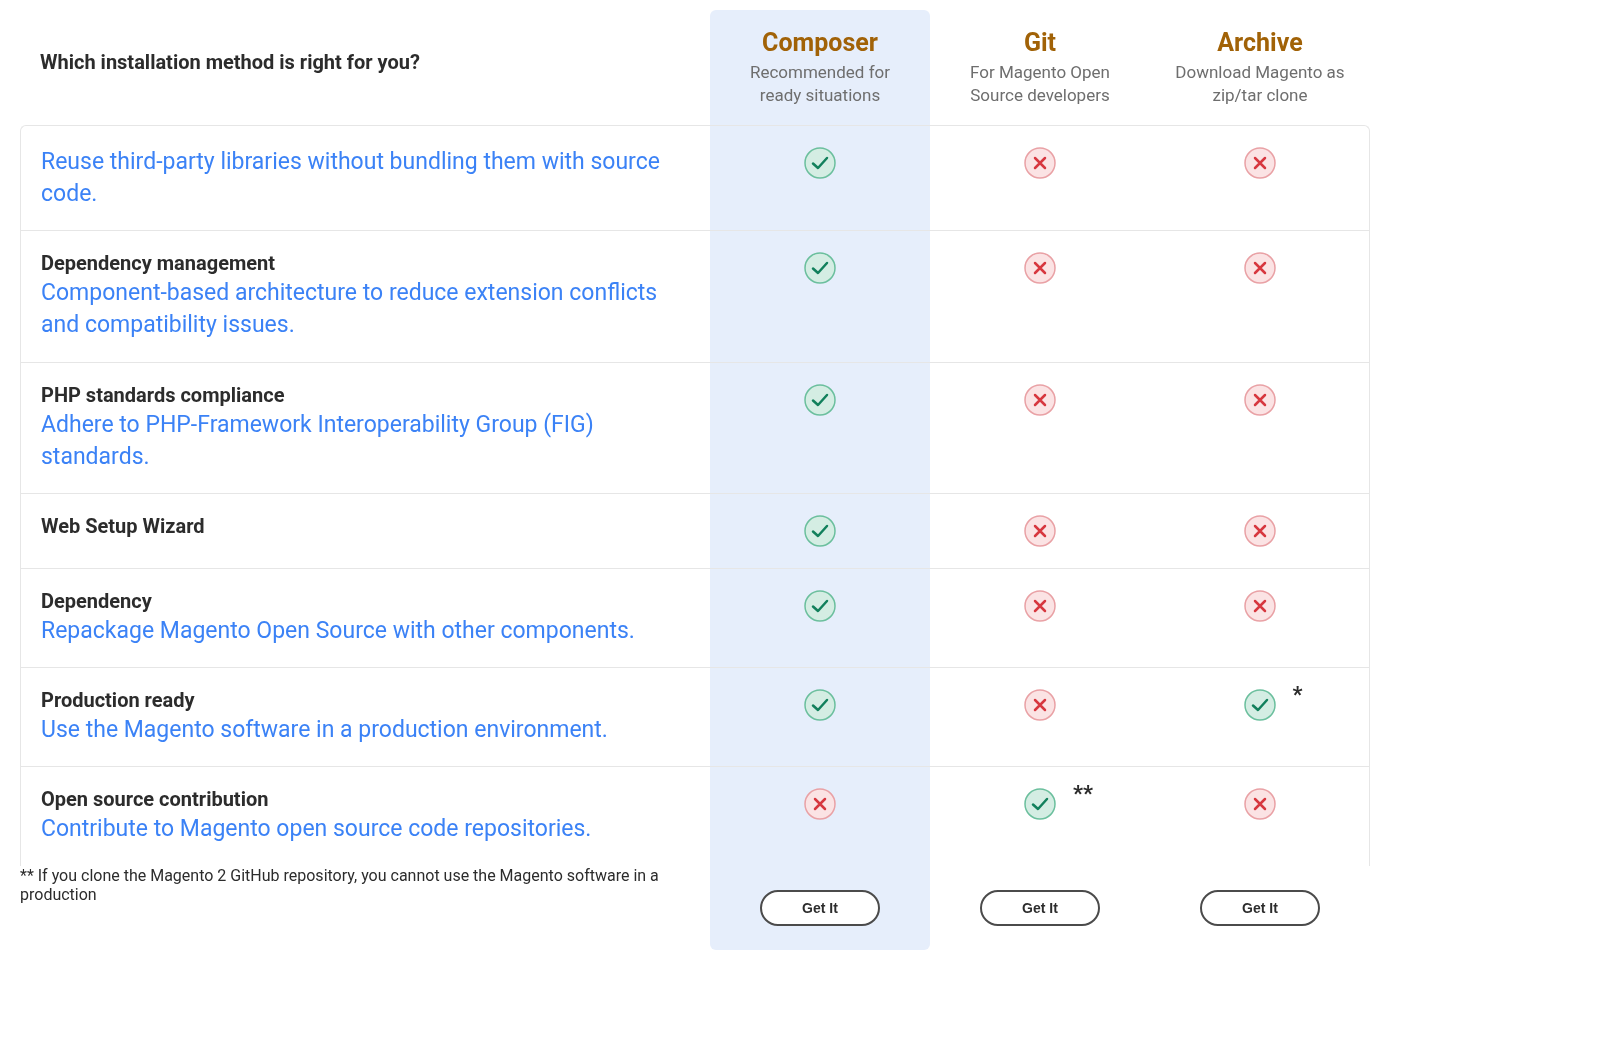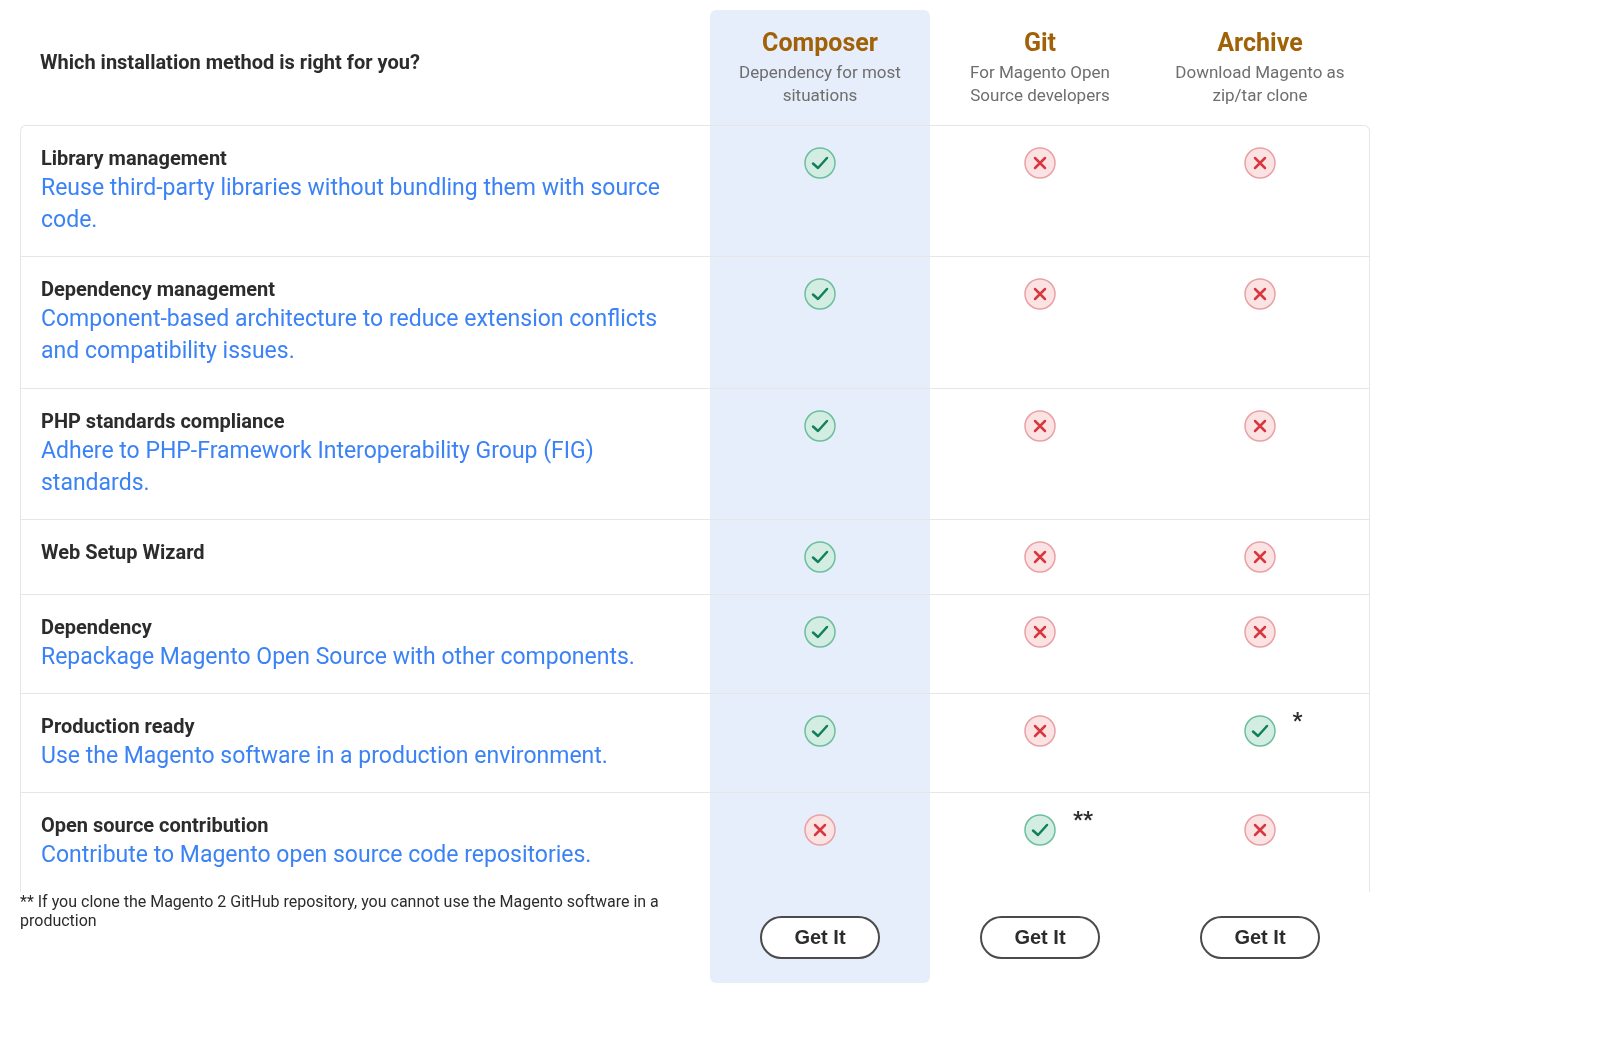--- a/index.html
+++ b/index.html
@@ -86,21 +86,21 @@
     background: #e6eefb;
     border-bottom-left-radius: 6px;
     border-bottom-right-radius: 6px;
   }
   .get-btn {
     display: inline-block;
     min-width: 120px;
     padding: 8px 26px;
     border: 2px solid #4b4b4b;
     border-radius: 22px;
-    font-size: 20px;
+    font-size: 14px;
     font-weight: 700;
     color: #2c2c2c;
     background: #fff;
     cursor: pointer;
   }
   svg.status { width: 34px; height: 34px; display: block; }
 </style>
 </head>
 <body>
 
@@ -112,32 +112,31 @@
   <symbol id="icon-cross" viewBox="0 0 34 34">
     <circle cx="17" cy="17" r="15" fill="#fbe3e4" stroke="#e9a1a5" stroke-width="1.5"></circle>
     <path d="M12 12 L22 22 M22 12 L12 22" fill="none" stroke="#d7373f" stroke-width="2.5" stroke-linecap="round"></path>
   </symbol>
 </svg>
 
 <div class="table" id="grid">
     <div class="corner">Which installation method is right for you?</div>
     <div class="col-head highlight">
       <div class="col-title">Composer</div>
-      <div class="col-sub">Dependency for most situations</div>
+      <div class="col-sub">Recommended for ready situations</div>
     </div>
     <div class="col-head">
       <div class="col-title">Git</div>
       <div class="col-sub">For Magento Open Source developers</div>
     </div>
     <div class="col-head">
       <div class="col-title">Archive</div>
       <div class="col-sub">Download Magento as zip/tar clone</div>
     </div>
     <div class="feature-cell" style="border-top-left-radius: 6px;">
-      <div class="feature-title">Library management</div>
       <div class="feature-desc">Reuse third-party libraries without bundling them with source code.</div>
     </div>
     <div class="val-cell highlight"><span class="icon-wrap"><svg class="status">
           <use href="#icon-check"></use>
         </svg></span></div>
     <div class="val-cell"><span class="icon-wrap"><svg class="status">
           <use href="#icon-cross"></use>
         </svg></span></div>
     <div class="val-cell last-col" style="border-top-right-radius: 6px;"><span class="icon-wrap"><svg class="status">
           <use href="#icon-cross"></use>

